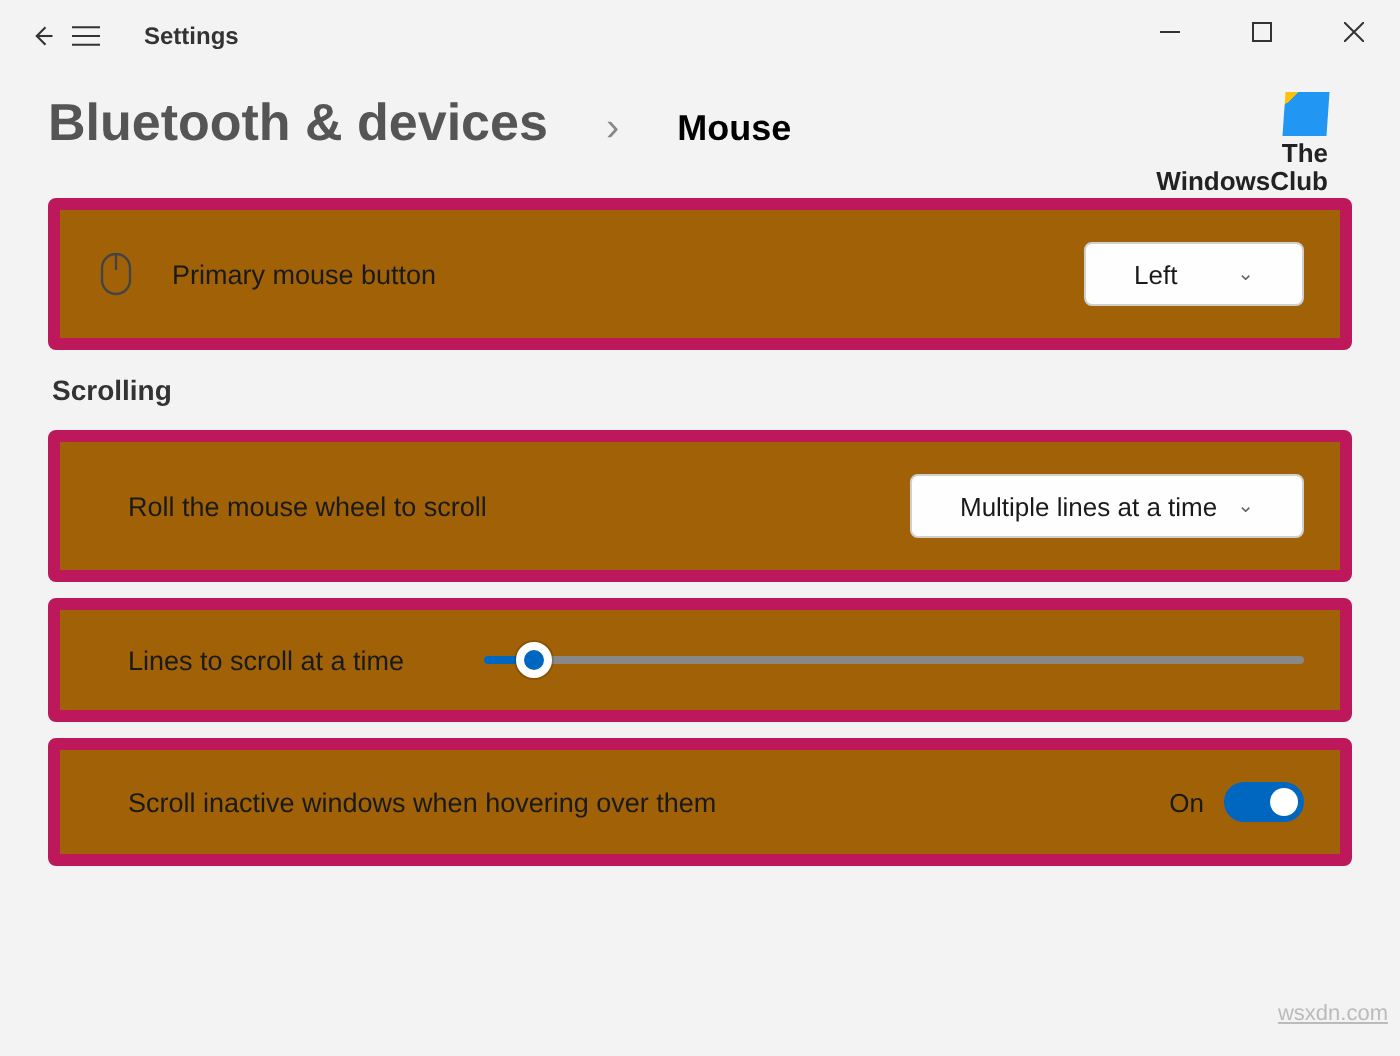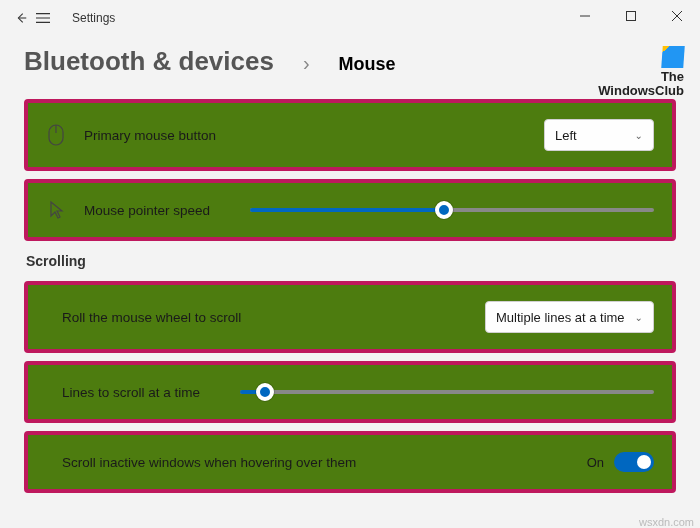--- a/index.html
+++ b/index.html
@@ -1,47 +1,47 @@
 <!DOCTYPE html>
 <html><head>
 <meta charset="utf-8">
 <style>
   * { box-sizing: border-box; margin: 0; padding: 0; font-family: "Segoe UI", -apple-system, sans-serif; }
   body { width: 700px; height: 528px; background: #f3f3f3; color: #1a1a1a; overflow: hidden; position: relative; }
   .titlebar { height: 36px; display: flex; align-items: center; padding-left: 14px; }
-  .tb-left { display: flex; align-items: center; gap: 8px; }
+  .tb-left { display: flex; align-items: center; gap: 8px; font-weight: bold; }
   .tb-icon { width: 14px; height: 14px; display: flex; align-items: center; justify-content: center; }
   .tb-title { font-size: 12px; color: #333; margin-left: 14px; }
   .win-controls { position: absolute; right: 0; top: 0; display: flex; }
   .win-btn { width: 46px; height: 32px; display: flex; align-items: center; justify-content: center; color: #333; }
   .content { padding: 0 24px; }
   .breadcrumb { display: flex; align-items: baseline; gap: 29px; margin-top: 10px; margin-bottom: 22px; }
   .bc-parent { font-size: 26px; font-weight: 600; color: #555; }
   .bc-sep { font-size: 20px; color: #888; }
   .bc-current { font-size: 18px; font-weight: 700; color: #000; }
-  .logo { position: absolute; right: 16px; top: 46px; text-align: right; }
+  .logo { position: absolute; right: 36px; top: 46px; text-align: right; }
   .logo-square { width: 22px; height: 22px; margin-left: auto; margin-bottom: 2px; background: linear-gradient(135deg, #ffc107 0 15%, #2196f3 15% 100%); transform: skewX(-4deg); }
   .logo-text { font-size: 13px; font-weight: 600; line-height: 1.1; color: #222; }
-  .card { background: #4d7c0f; border: 4px solid #be185d; border-radius: 4px; display: flex; align-items: center; padding: 16px 18px; margin-bottom: 8px; min-height: 62px; }
+  .card { background: #a16207; border: 6px solid #be185d; border-radius: 4px; display: flex; align-items: center; padding: 16px 18px; margin-bottom: 8px; min-height: 62px; }
   .card-icon { width: 20px; display: flex; align-items: center; justify-content: center; color: #444; }
   .card-label { font-size: 13.5px; color: #1a1a1a; margin-left: 18px; flex: 0 0 auto; }
   .card .spacer { flex: 1; }
-  .select { min-width: 110px; height: 32px; background: #fefefe; border: 1px solid #d0d0d0; border-radius: 4px; padding: 0 10px; display: flex; align-items: center; justify-content: space-between; font-size: 13px; gap: 10px; }
+  .select { min-width: 110px; height: 32px; background: #fefefe; border: 1px solid #d0d0d0; border-radius: 4px; padding: 0 24px; display: flex; align-items: center; justify-content: space-between; font-size: 13px; gap: 10px; }
   .select-wide { min-width: 160px; }
   .chev { color: #666; font-size: 10px; }
   .slider-wrap { flex: 1; margin-left: 40px; display: flex; align-items: center; }
   .slider { width: 100%; height: 4px; background: #888; border-radius: 2px; position: relative; }
   .slider-fill { position: absolute; left: 0; top: 0; height: 100%; background: #0067c0; border-radius: 2px; }
   .slider-thumb { position: absolute; top: 50%; width: 18px; height: 18px; background: #0067c0; border: 4px solid #fff; border-radius: 50%; transform: translate(-50%, -50%); box-shadow: 0 0 0 1px rgba(0,0,0,0.15); }
   .section-head { font-size: 14px; font-weight: 600; color: #333; margin: 12px 0 12px 2px; }
   .card-nolead .card-label { margin-left: 16px; }
   .toggle-lbl { font-size: 13px; margin-right: 10px; }
   .toggle { width: 40px; height: 20px; background: #0067c0; border-radius: 10px; position: relative; }
   .toggle-knob { position: absolute; right: 3px; top: 3px; width: 14px; height: 14px; background: #fff; border-radius: 50%; }
-  .watermark { position: absolute; right: 6px; bottom: 0; font-size: 11px; color: #bbb; }
+  .watermark { position: absolute; right: 6px; bottom: 15px; font-size: 11px; color: #bbb; text-decoration: underline; }
 </style>
 </head>
 <body>
 
 <div class="titlebar">
   <div class="tb-left">
     <div class="tb-icon">
       <svg width="14" height="14" viewBox="0 0 16 16">
           <path d="M10 3 L5 8 L10 13" stroke="#333" stroke-width="1.2" fill="none"></path>
           <path d="M5 8 H14" stroke="#333" stroke-width="1.2"></path>
@@ -93,34 +93,20 @@
         </svg>
     </div>
     <span class="card-label">Primary mouse button</span>
     <div class="spacer"></div>
     <div class="select">
       <span>Left</span>
       <span class="chev">⌄</span>
     </div>
   </div>
 
-  <div class="card">
-    <div class="card-icon">
-      <svg width="16" height="20" viewBox="0 0 16 20">
-          <path d="M3 2 L3 16 L7 12 L10 18 L12 17 L9 11 L14 11 Z" stroke="#444" fill="none" stroke-width="1.2"></path>
-        </svg>
-    </div>
-    <span class="card-label">Mouse pointer speed</span>
-    <div class="slider-wrap">
-      <div class="slider">
-        <div class="slider-fill" id="speed-fill" style="width: 48%;"></div>
-        <div class="slider-thumb" id="speed-thumb" style="left: 48%;"></div>
-      </div>
-    </div>
-  </div>
 
   <div class="section-head">Scrolling</div>
 
   <div class="card card-nolead">
     <span class="card-label">Roll the mouse wheel to scroll</span>
     <div class="spacer"></div>
     <div class="select select-wide">
       <span>Multiple lines at a time</span>
       <span class="chev">⌄</span>
     </div>

